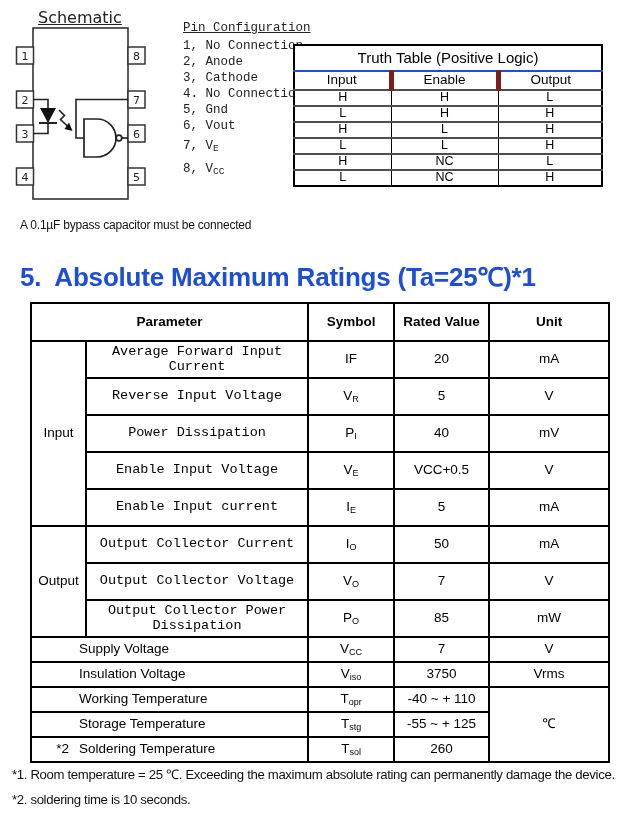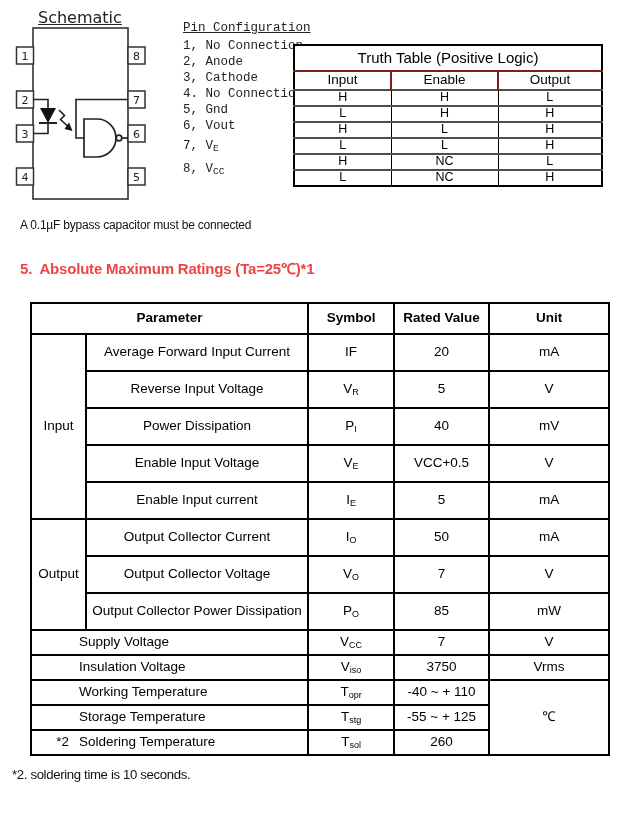--- a/index.html
+++ b/index.html
@@ -25,48 +25,48 @@
   .pc-title { text-decoration:underline; margin-bottom:2px; }
   .pc-sub-item { margin-top:4px; }
   .pc-sub-item sub { font-size:9.5px; vertical-align:-2px; letter-spacing:0; }
 
   
   .truth-table {
     left:293px; top:44px; border-collapse:collapse; table-layout:fixed;
     border:2px solid #000; background:#fff;
   }
   .truth-table td { padding:0; text-align:center; line-height:1.05; }
-  .tt-title-cell { height:26px; font-size:15px; border-bottom:2px solid #7f1d1d; }
-  .tt-head-cell  { height:19px; font-size:13.5px; border-left:2px solid #7f1d1d; }
+  .tt-title-cell { height:26px; font-size:15px; border-bottom:2px solid #1d4ed8; }
+  .tt-head-cell  { height:19px; font-size:13.5px; border-left:5px solid #7f1d1d; }
   .tt-cell       { height:16px; font-size:12.5px; border-left:1px solid #000;
                    border-top:2px solid #4d4d4d; }
   .tt-head-cell:first-child, .tt-cell:first-child { border-left:none; }
 
   
   .bypass-note { left:20px; top:214px; font-size:12px; line-height:22.5px; color:#111; letter-spacing:-0.2px; }
 
   
   .section-heading {
-    left:20px; top:258px; font-size:15px; font-weight:bold;
-    letter-spacing:-0.2px; white-space:pre; color:#ef4444;
+    left:20px; top:258px; font-size:26px; font-weight:bold;
+    letter-spacing:-0.2px; white-space:pre; color:#1d4ed8;
   }
 
   
   .ratings-table {
     left:30px; top:302px; width:578px; border-collapse:collapse;
     table-layout:fixed; border:2px solid #000; background:#fff;
   }
   .ratings-table th, .ratings-table td {
     border:2px solid #000; padding:0; font-size:13.5px; line-height:1.1;
     text-align:center; vertical-align:middle;
   }
-  .ratings-table th { height:31px; font-weight:bold; }
+  .ratings-table th { height:38px; font-weight:bold; }
   .r-section td { height:37px; }
   .r-misc td { height:25px; }
-  .param-cell { text-align:left; padding-left:10px; }
+  .param-cell { text-align:left; padding-left:10px;font-family:Liberation Mono, monospace; }
   .merged-cell { text-align:left; }
   .mrow { display:flex; align-items:flex-start; }
   .mprefix { width:47px; flex:none; text-align:right; padding-right:10px; }
   .sym-cell sub { font-size:9px; vertical-align:-2px; }
   .unit-tall { font-size:14px; }
 
   
   .footnotes { left:12px; top:762px; width:626px; font-size:13.2px;
                letter-spacing:-0.35px; color:#111; }
   .footnote-line { line-height:25px; white-space:nowrap; }
@@ -313,14 +313,15 @@
             <span>Soldering Temperature</span>
           </div>
         </td>
         <td class="sym-cell">T<sub>sol</sub></td>
         <td class="rated-cell">260</td>
       </tr>
     </tbody>
 </table>
 
 <div class="abs footnotes">
+  <div class="footnote-line">*1. Room temperature = 25 ℃. Exceeding the maximum absolute rating can permanently damage the device.</div>
   <div class="footnote-line">*2. soldering time is 10 seconds.</div>
 </div>
 
 </body></html>

